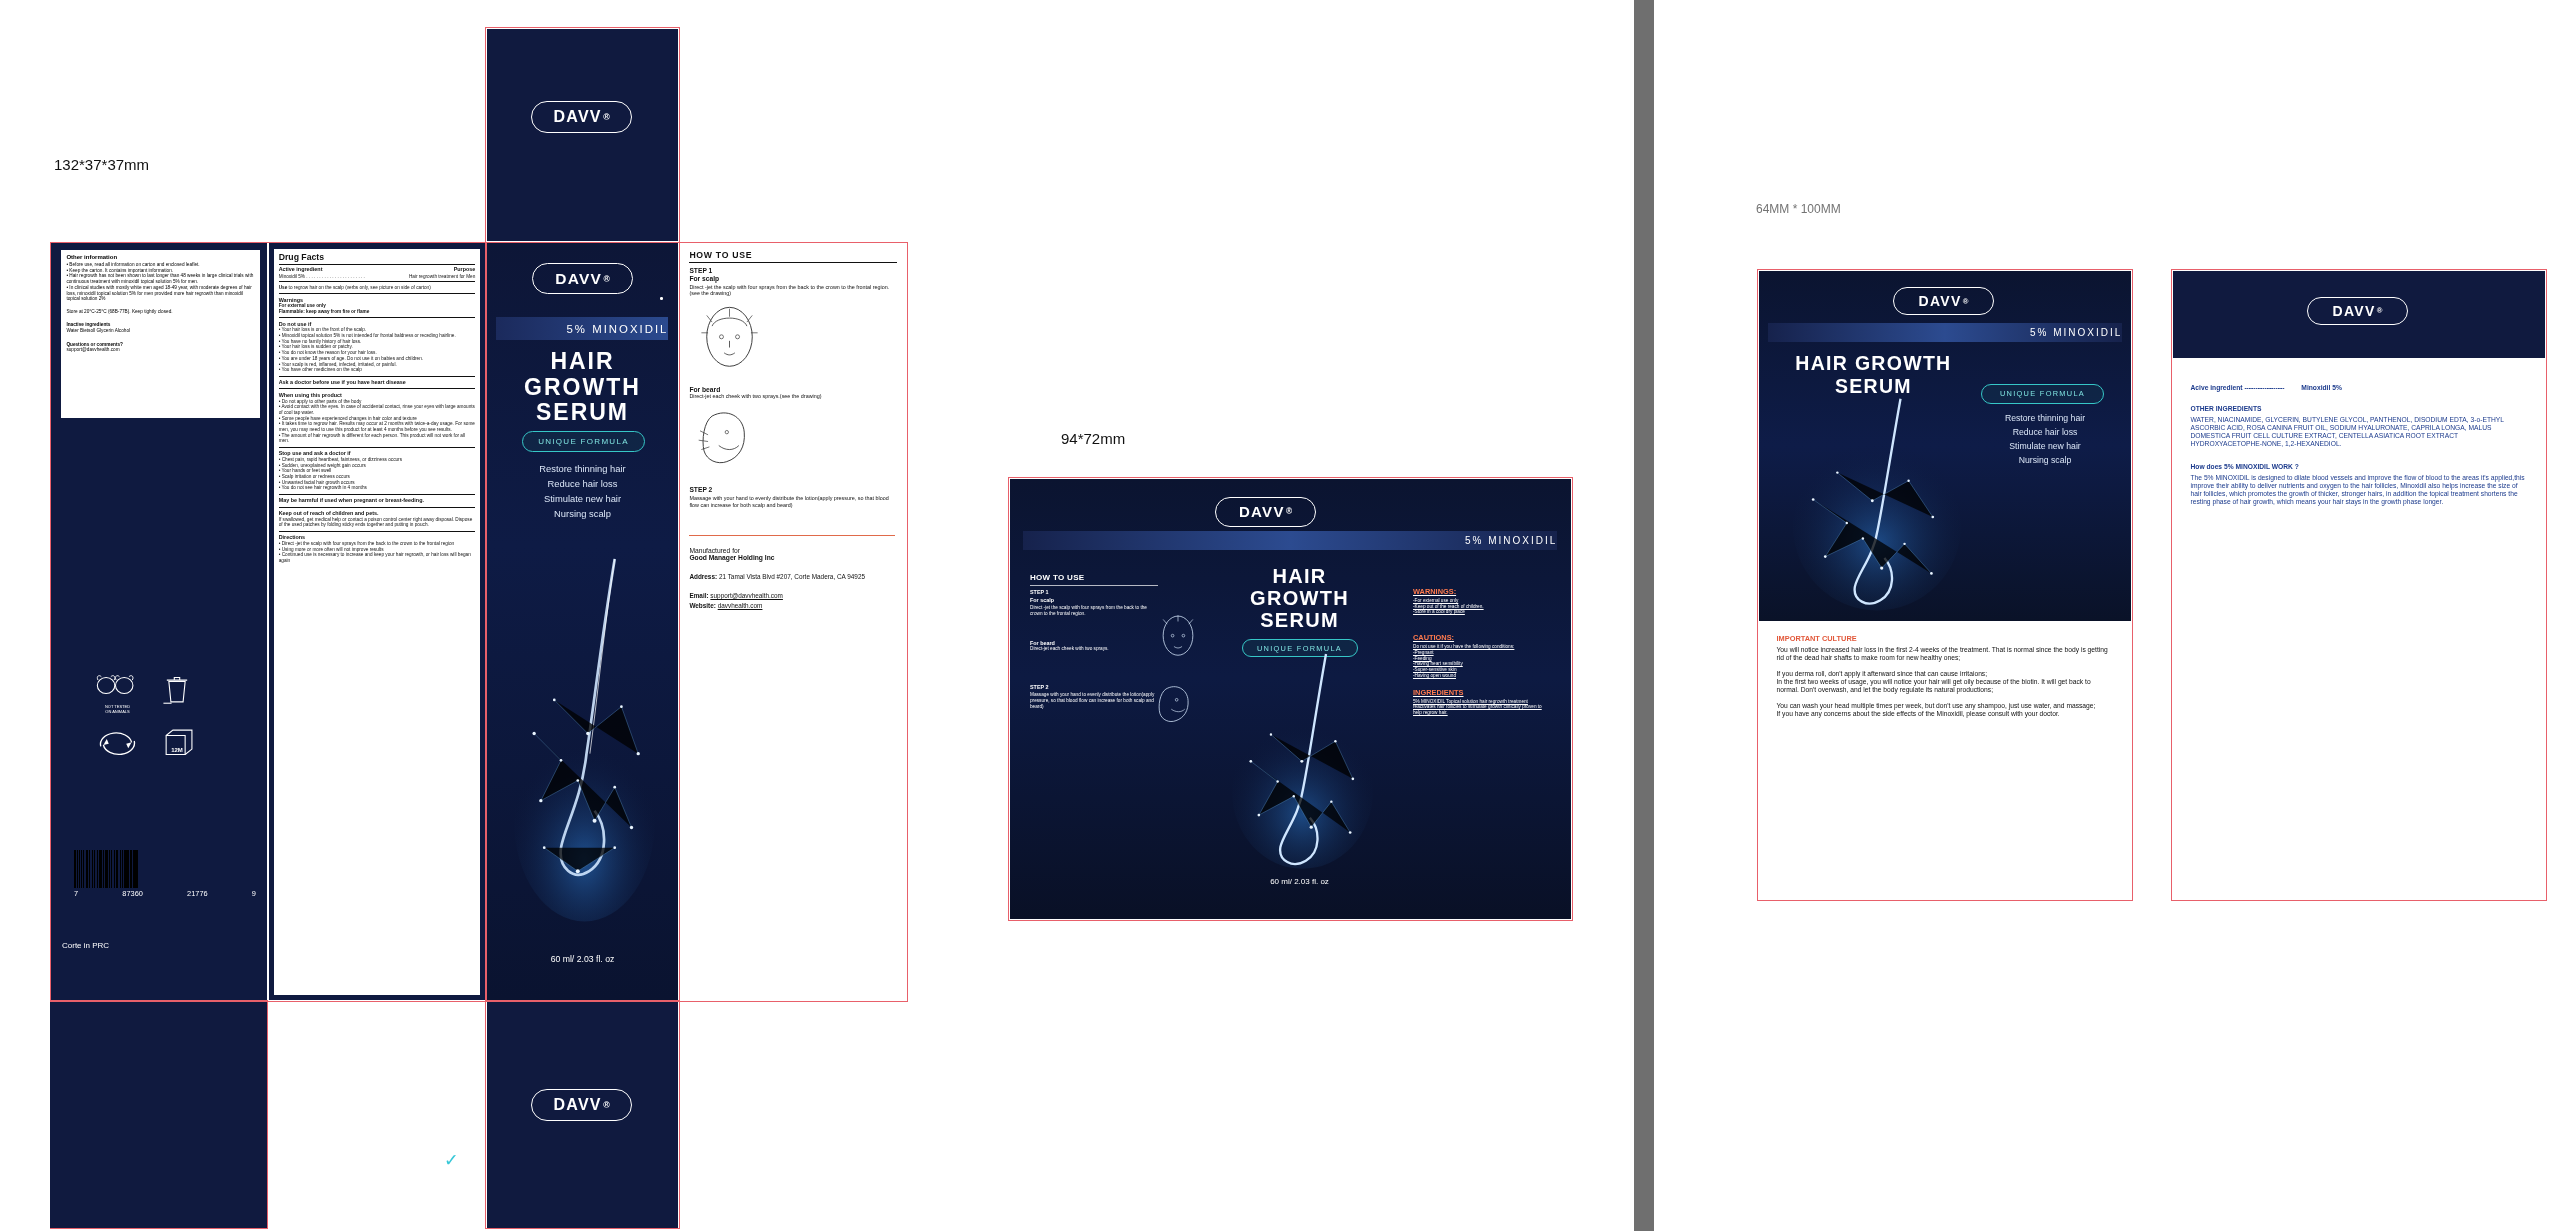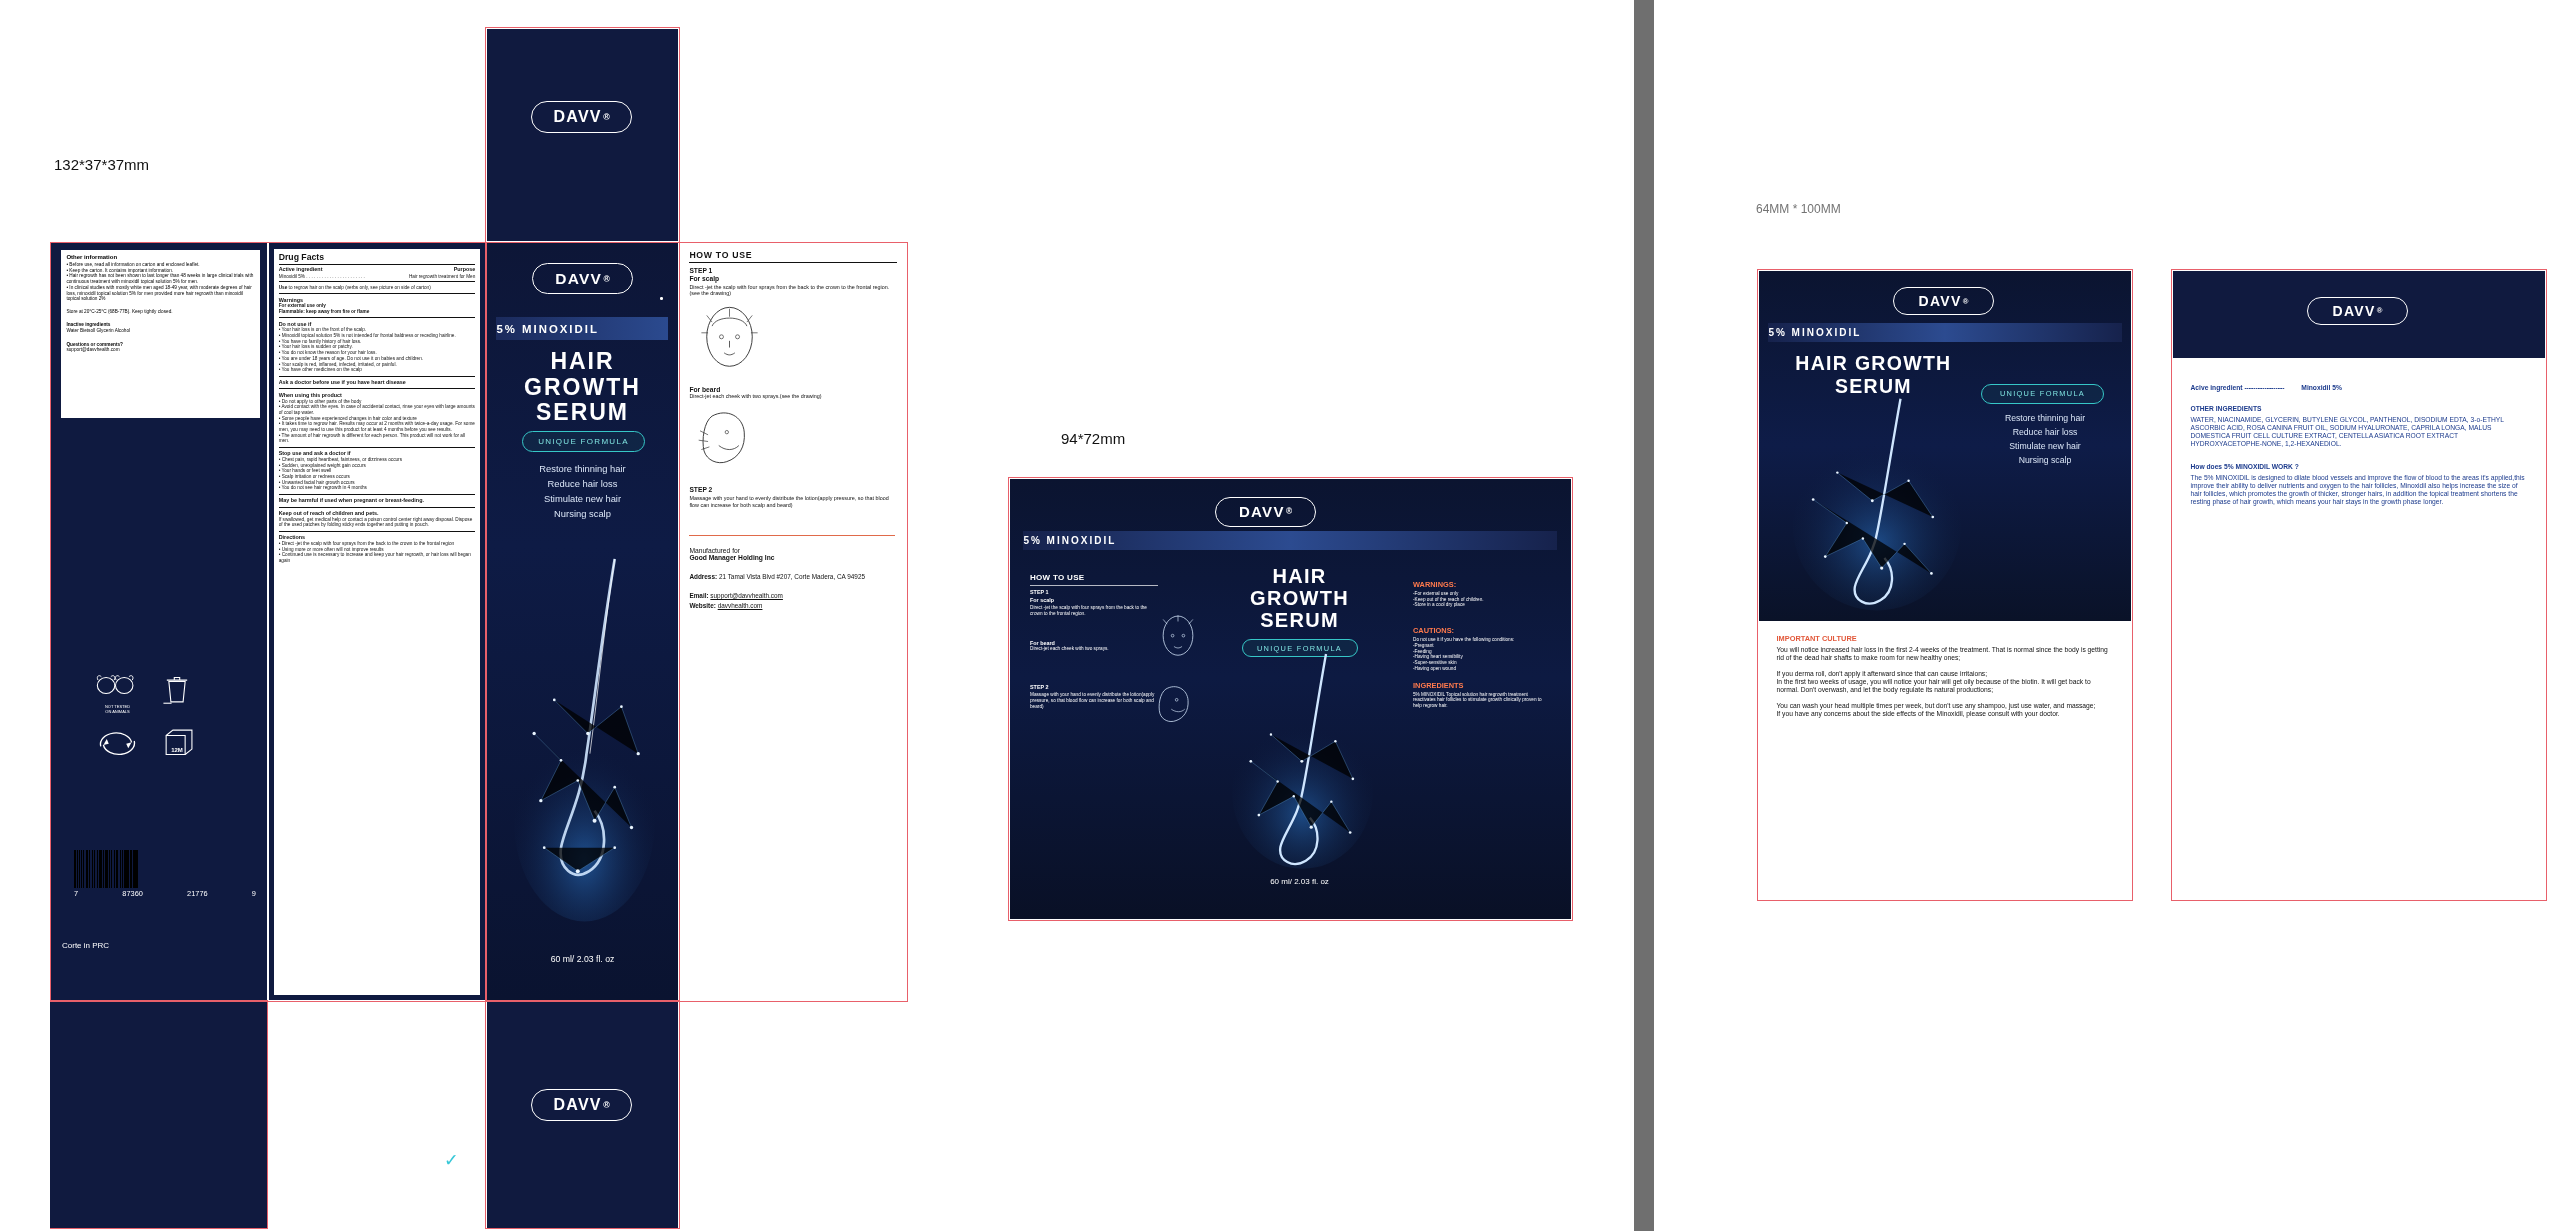--- a/index.html
+++ b/index.html
@@ -17,21 +17,21 @@
   .u{text-decoration:underline;}
   .center{text-align:center;}
 
   
   .logo{display:flex;align-items:center;justify-content:center;border:1.3px solid #ffffff;border-radius:672px;color:#fff;
         font-weight:bold;letter-spacing:1.3px;box-sizing:border-box;font-family:"Liberation Sans",sans-serif;}
   .logo .r{font-size:.55em;vertical-align:super;letter-spacing:0;margin-left:1.3px;}
 
   
   .frontpanel{background:linear-gradient(180deg,#0d1637 0%,#0e1b45 40%,#0a1330 100%);position:relative;overflow:hidden;}
-  .minoxband{background:linear-gradient(90deg,#1b2a5c,#2b4a8f);color:#fff;letter-spacing:2px;font-weight:bold;display:flex;align-items:center;justify-content:flex-start;}
+  .minoxband{background:linear-gradient(90deg,#1b2a5c,#2b4a8f);color:#fff;letter-spacing:2px;font-weight:normal;display:flex;align-items:center;justify-content:flex-end;}
   .hgs{color:#fff;font-weight:bold;letter-spacing:2px;text-align:center;}
   .pill{border:0.7px solid #36c7c7;color:#7fe3e0;border-radius:672px;display:flex;align-items:center;justify-content:center;letter-spacing:1.3px;background:rgba(20,60,80,.35);}
   .benefits{color:#dbe6f7;text-align:center;}
   .follicle{position:absolute;}
 
   
   .rule{height:0.7px;background:#111;}
   .rule-w{height:0.7px;background:#fff;opacity:.7;}
   .rule-o{height:0.7px;background:#e06a4a;}
 
@@ -425,21 +425,21 @@
       <circle cx="176" cy="276" r="2"></circle>
         <circle cx="58" cy="130" r="1.8"></circle>
         <circle cx="104" cy="170" r="2.2"></circle>
       <circle cx="154" cy="140" r="1.8"></circle>
         <circle cx="180" cy="196" r="2"></circle>
     </g>
   </svg>
 
   <div class="abs white center" style="left:202px;top:398px;width:175px;font-size:8px;">60 ml/ 2.03 fl. oz</div>
 
-  <div class="abs" style="left:403px;top:101px;width:134px;color:#fff;">
+  <div class="abs" style="left:403px;top:108px;width:134px;color:#fff;text-decoration:underline;">
     <div class="b" style="font-size:7.4px;color:#ff7a4d;">WARNINGS:</div>
     <div class="tiny" style="margin-top:2px;">
       <div>-For external use only</div>
       <div>-Keep out of the reach of children.</div>
       <div>-Store in a cool dry place</div>
     </div>
     <div class="b" style="font-size:7.4px;color:#ff7a4d;margin-top:18px;">CAUTIONS:</div>
     <div class="tiny" style="margin-top:2px;">Do not use it if you have the following conditions:</div>
     <div class="tiny">
       <div>-Pregnant</div>

